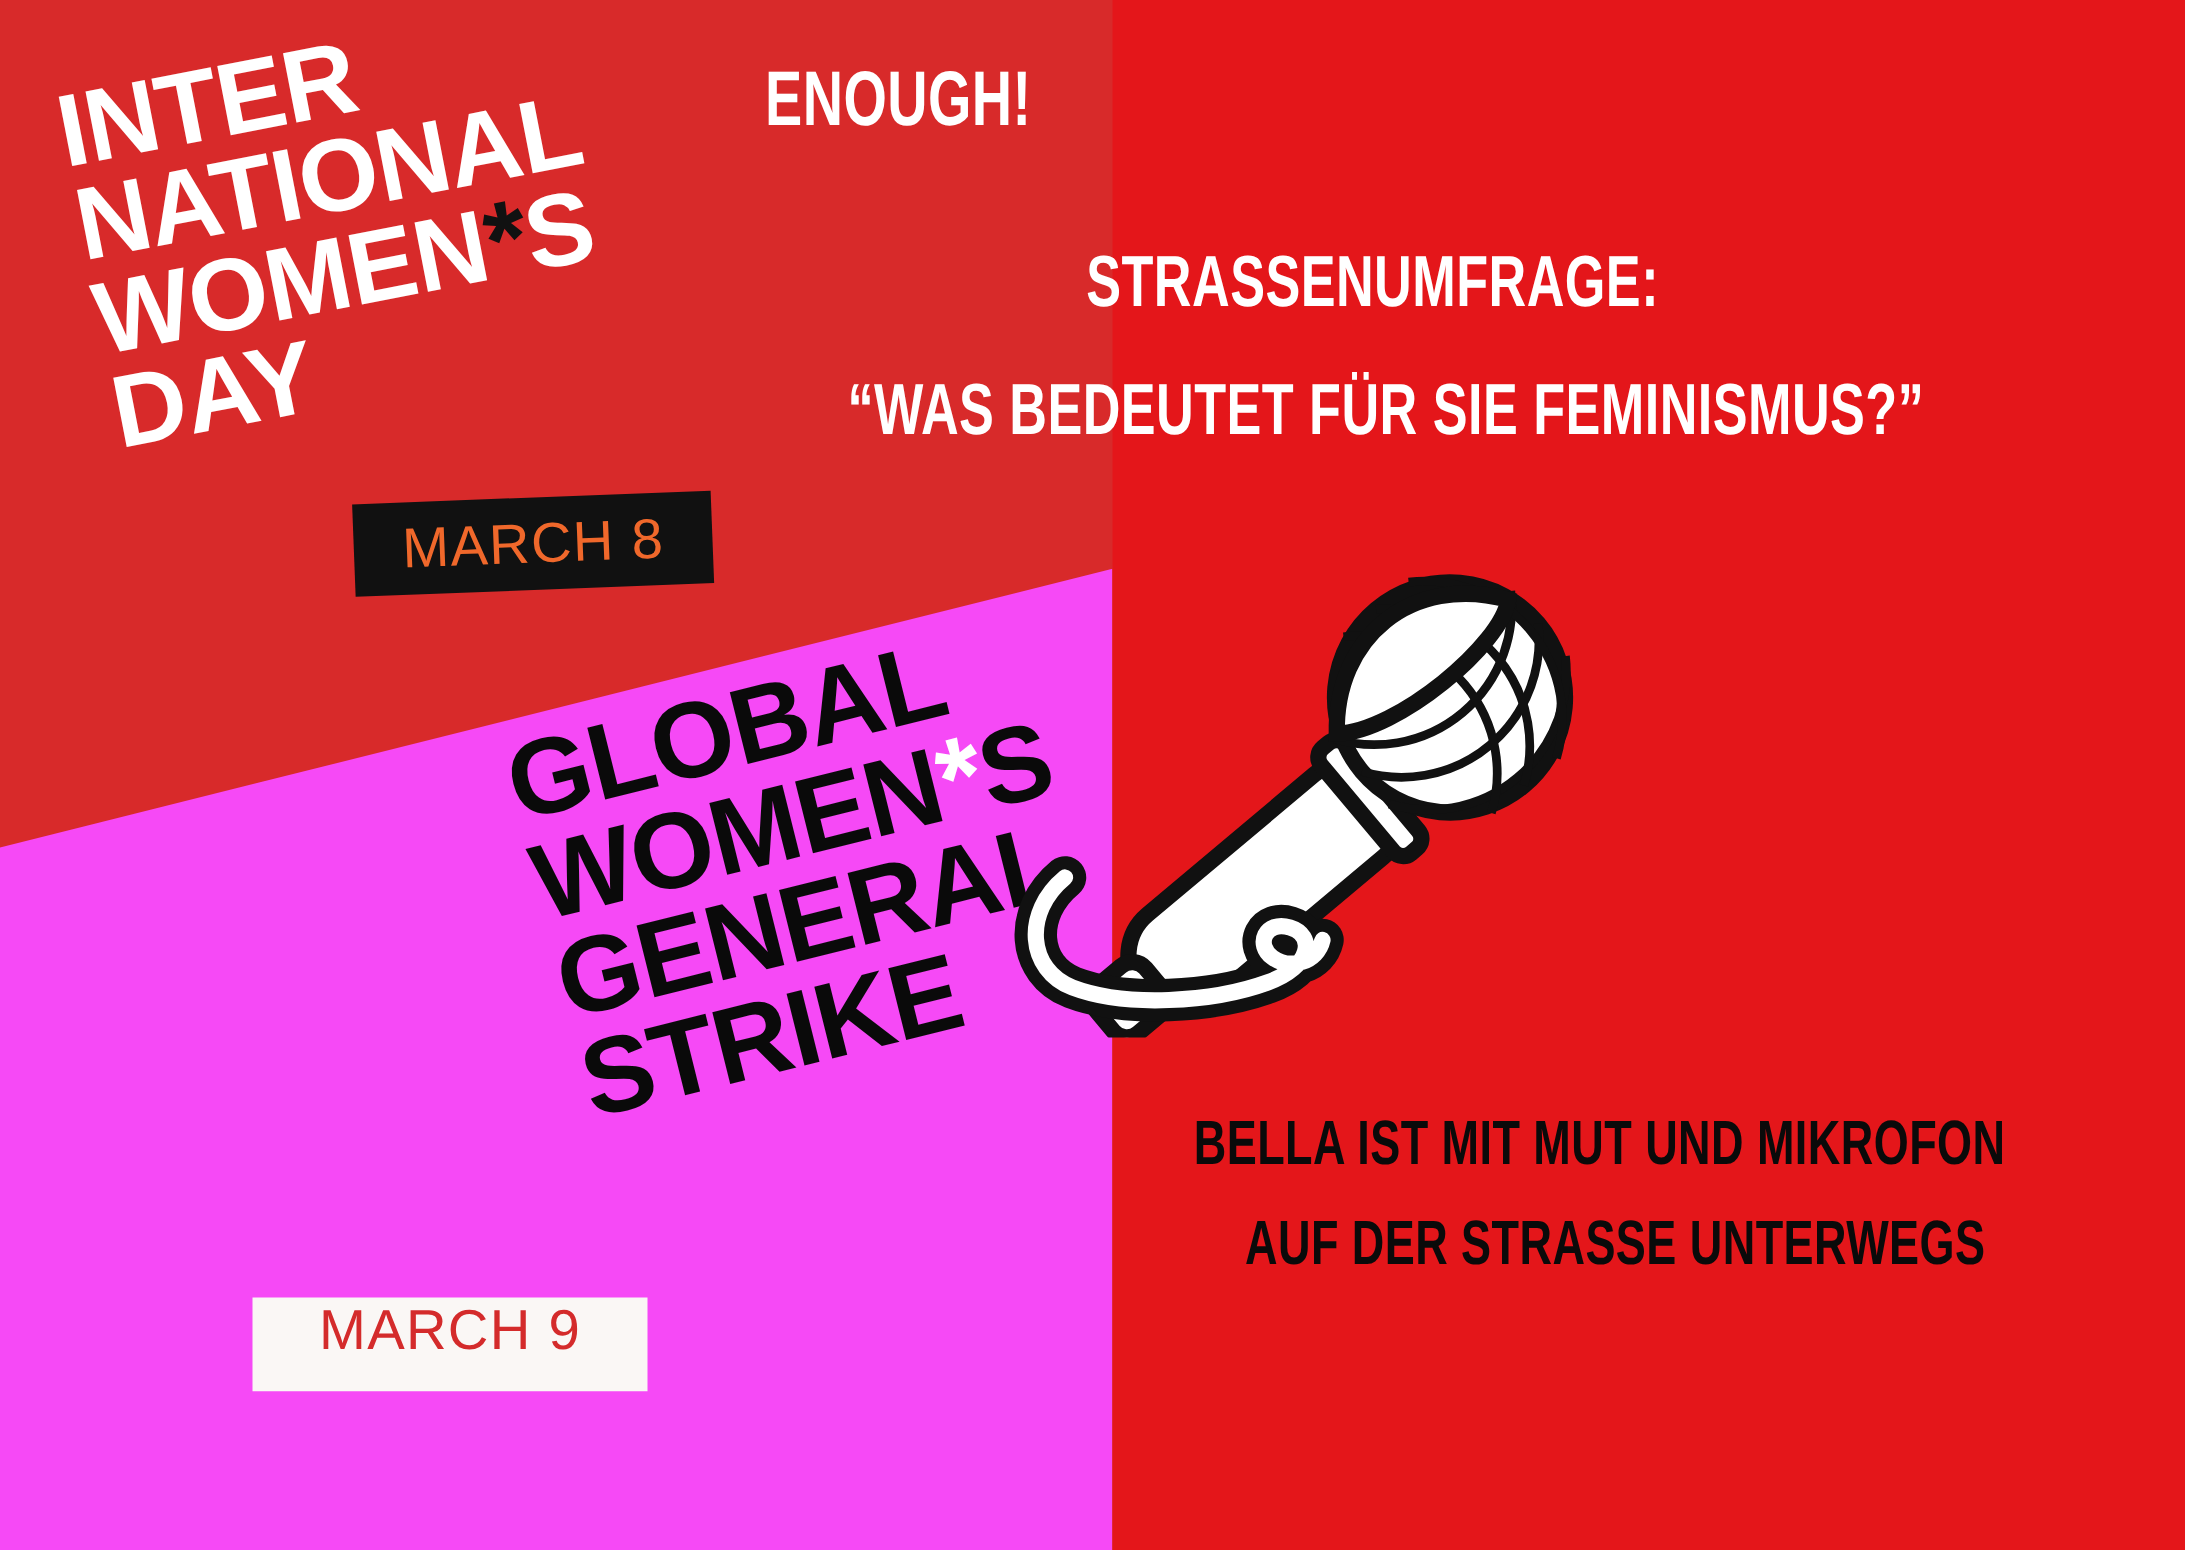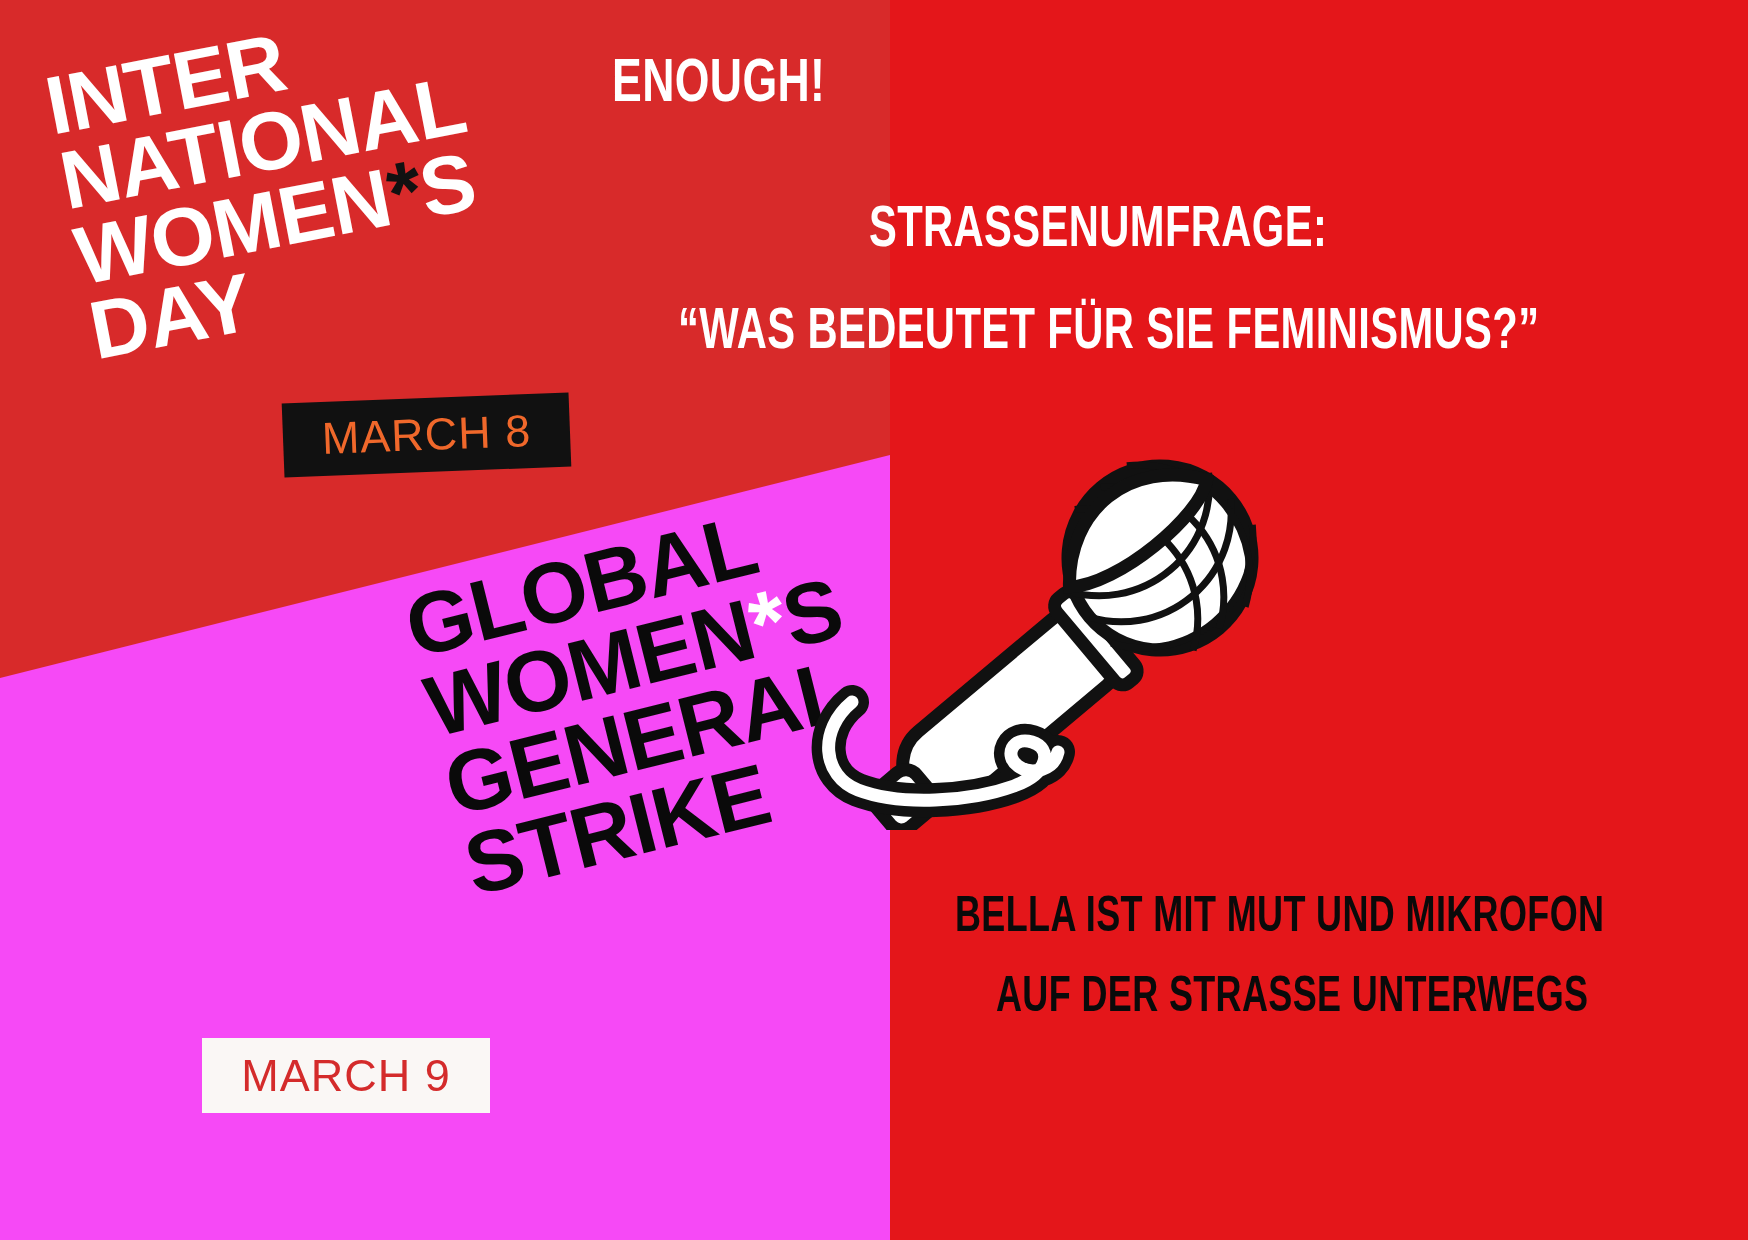--- a/index.html
+++ b/index.html
@@ -122,25 +122,24 @@
     color: #ffffff;
     font-size: 90px;
     line-height: 0;
   }
 
   
   .tag-march9 {
     position: absolute;
     left: 202px;
     top: 1038px;
-    width: 288px;
+    width: 316px;
     height: 75px;
     background: #faf7f5;
     display: flex;
-    align-items: center;
     justify-content: center;
   }
   .tag-march9 span {
     font-family: "Liberation Sans", sans-serif;
     font-weight: 400;
     font-size: 45px;
     color: #d42b2b;
     letter-spacing: 1px;
     white-space: nowrap;
   }

